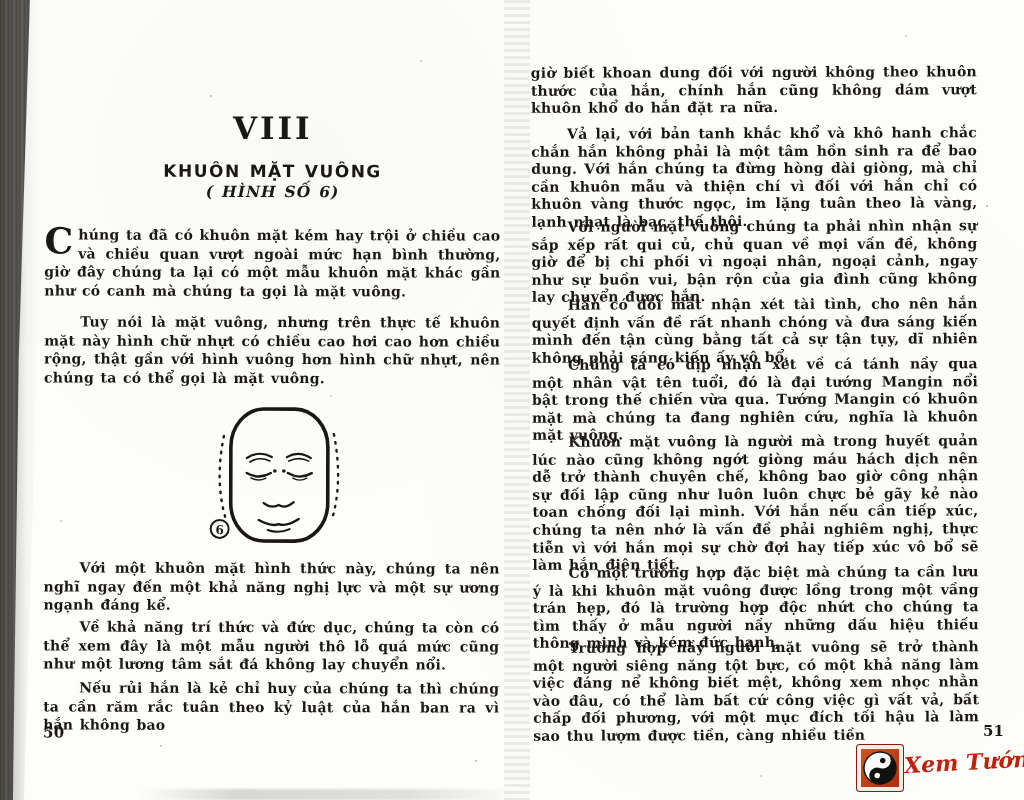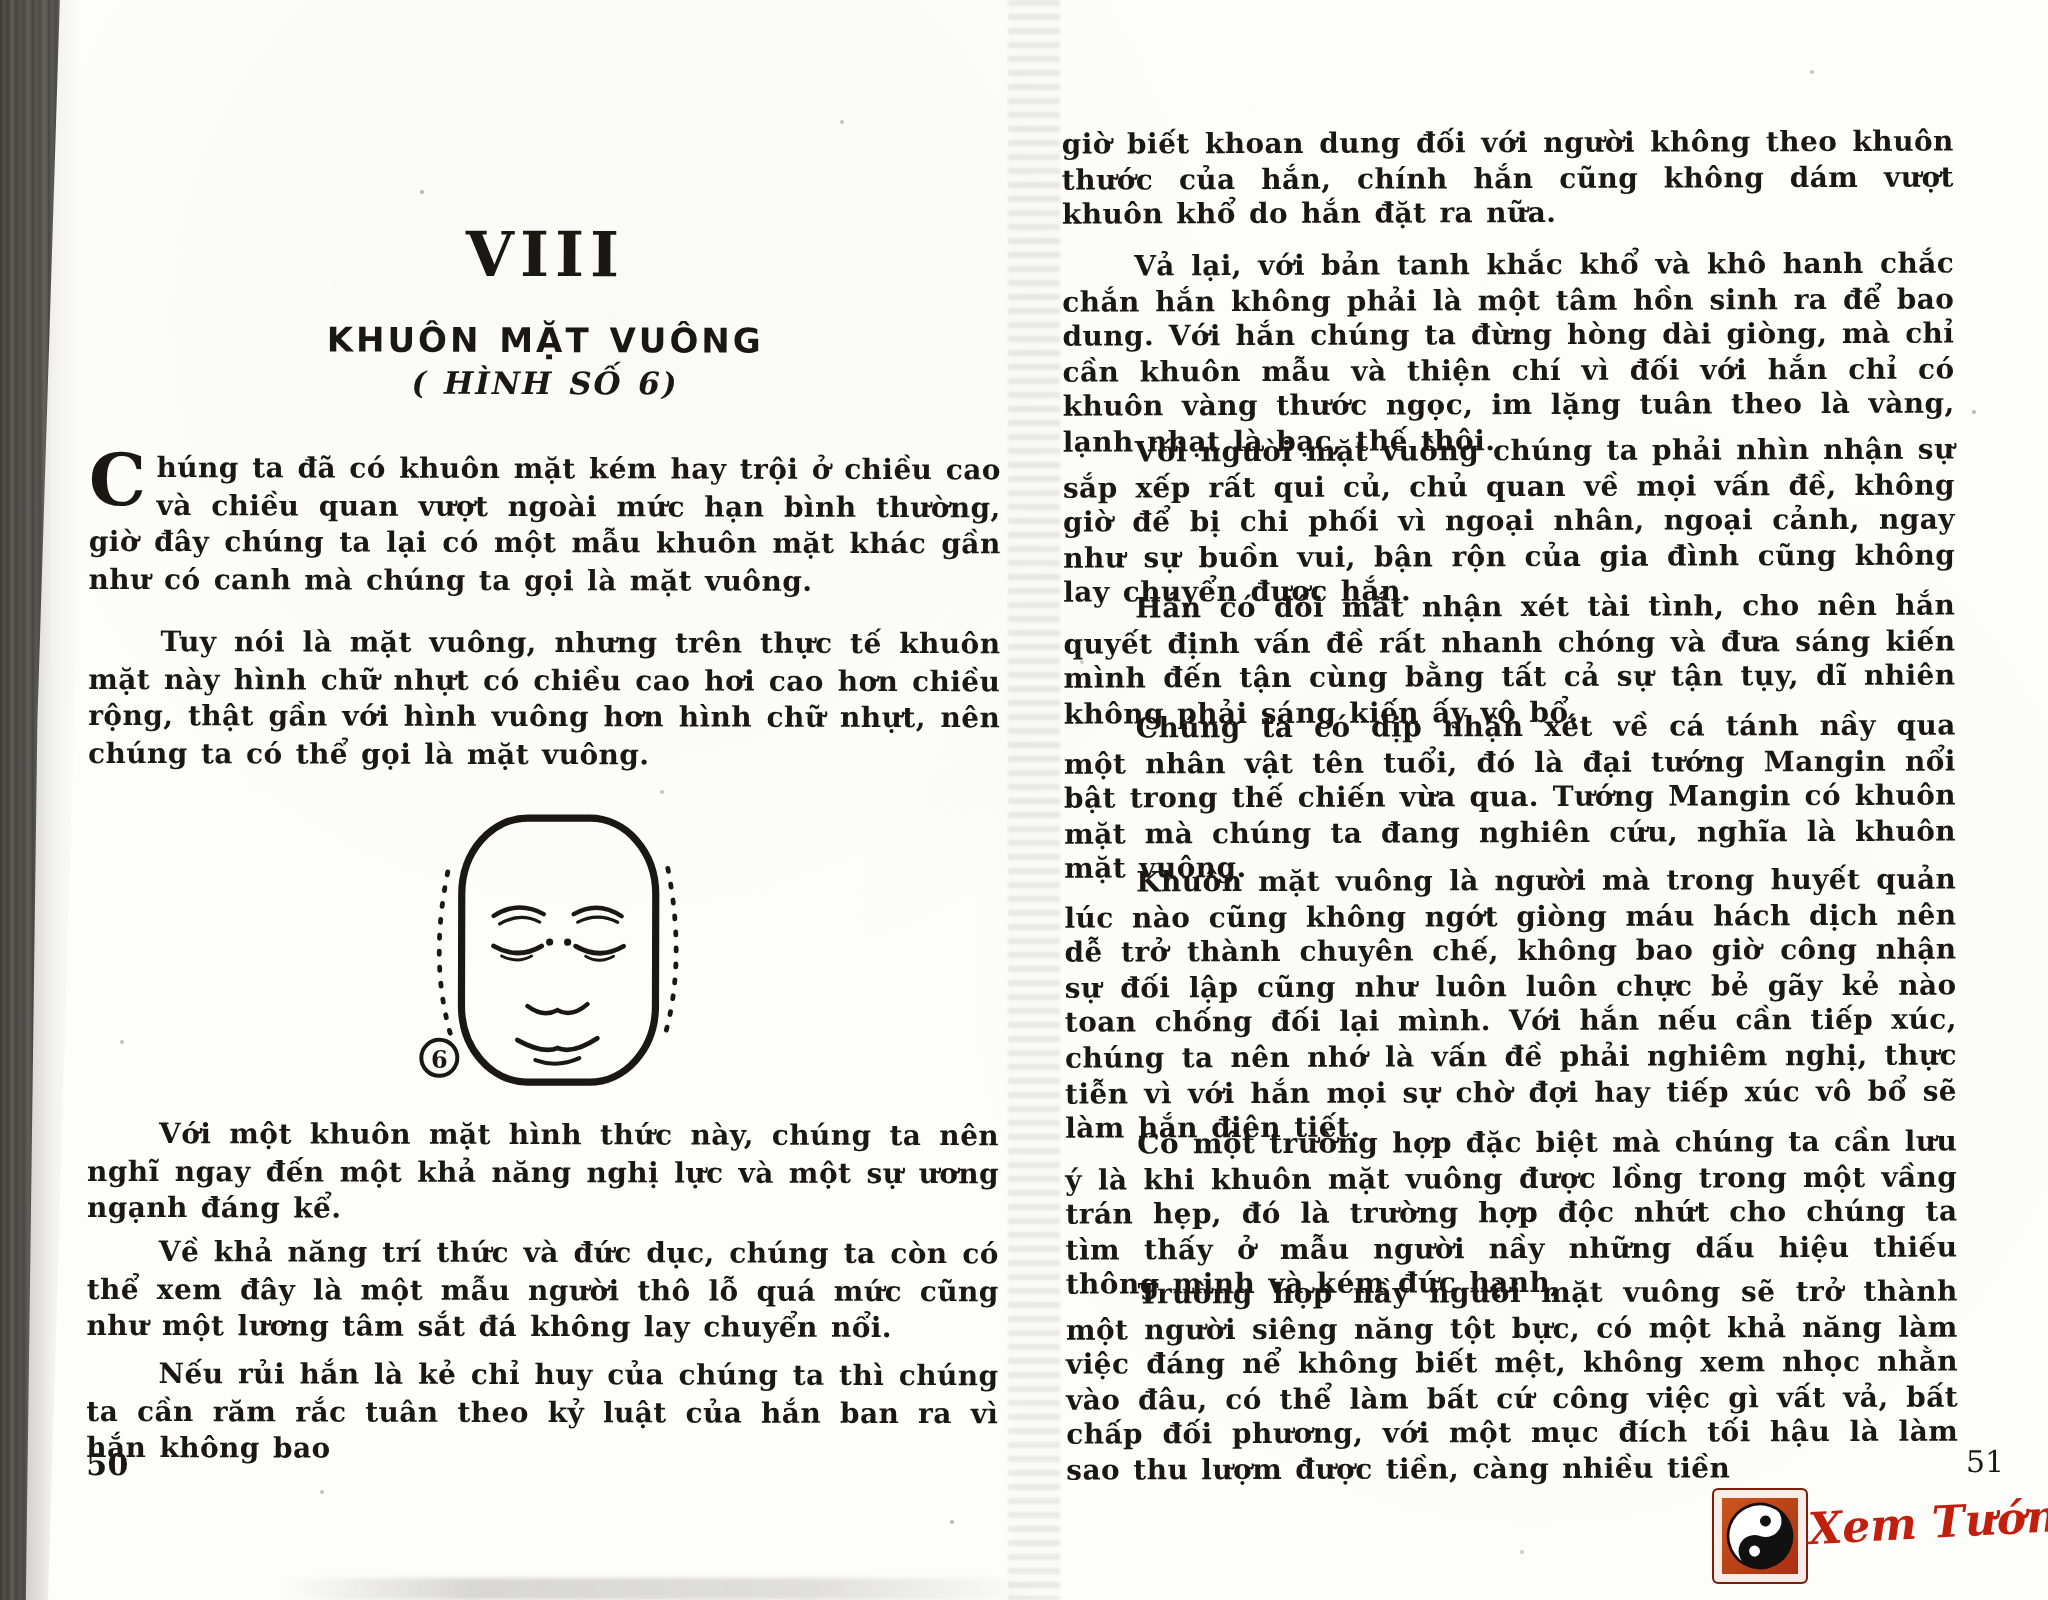--- a/index.html
+++ b/index.html
@@ -63,21 +63,21 @@
   .watermark{position:absolute;left:852px;top:740px;width:172px;height:58px;}
   .wm-logo{position:absolute;left:4px;top:4px;width:46px;height:46px;
     background:linear-gradient(135deg,#d05a20,#a72a10);
     border:1px solid #7e1f0c;border-radius:3px;
     display:flex;align-items:center;justify-content:center;
     box-shadow:inset 0 0 0 4px rgba(255,255,255,0.9);}
   .wm-text{position:absolute;left:52px;top:10px;width:120px;
     font-style:italic;font-weight:700;font-size:22px;line-height:24px;
     color:#c2200f;transform:rotate(-3deg);letter-spacing:0;white-space:nowrap;
     font-family:"DejaVu Serif","Liberation Serif",serif;}
-  .wm-pagenum{position:absolute;left:983px;top:722px;font-size:15px;font-weight:400;color:#1b1712;}
+  .wm-pagenum{position:absolute;left:983px;top:722px;font-size:15px;font-weight:700;color:#1b1712;}
 </style>
 </head>
 <body>
 
 <div class="scan-surface">
 
   <div class="spine"></div>
   <div class="spine-fade"></div>
   <div class="gutter"></div>
   <div class="speckles"></div>

